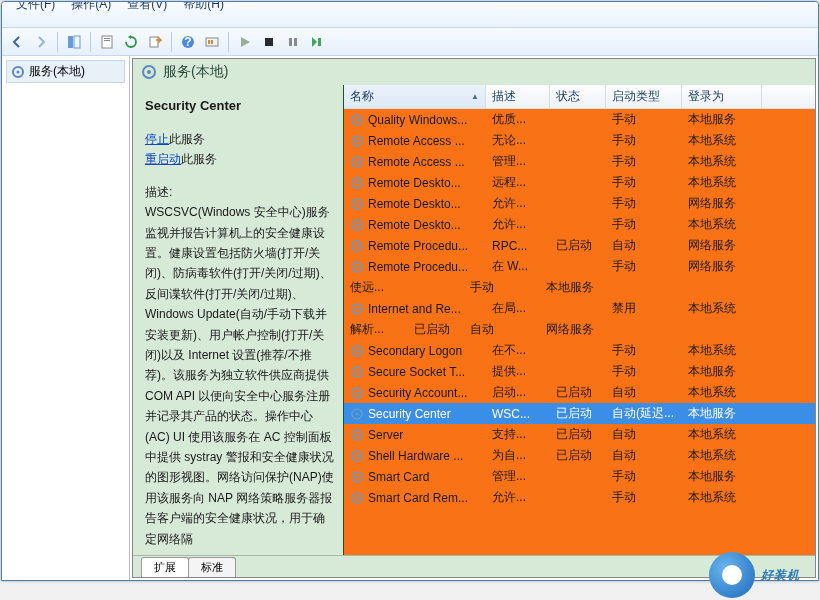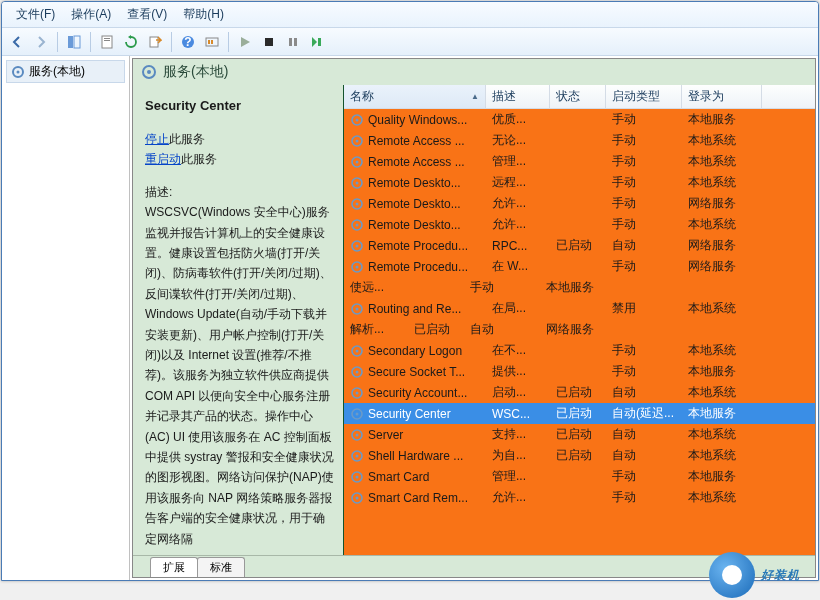--- a/index.html
+++ b/index.html
@@ -4,21 +4,21 @@
 <style>
 *{box-sizing:border-box;margin:0;padding:0;font-family:"Microsoft YaHei","Segoe UI",Tahoma,sans-serif;font-size:12px}
 body{background:#f0f0f0;width:820px;height:600px;overflow:hidden;position:relative}
 .window{width:818px;height:580px;margin:1px;background:#fff;border:1px solid #4a7bb5;border-radius:4px 4px 0 0;box-shadow:0 0 3px rgba(0,0,0,.3);overflow:hidden;display:flex;flex-direction:column}
 .titlebar{height:28px;background:linear-gradient(#f3f8fe,#dceafc 45%,#c5ddf6 46%,#e7f2fe);display:flex;align-items:center;padding:0 4px;border-bottom:1px solid #9db8d8}
 .titlebar .ticon{width:16px;height:16px;margin:0 4px}
 .titlebar .ttext{flex:1;color:#1a3b5c;font-size:13px}
 .winbtns{display:flex;gap:2px}
 .wbtn{width:28px;height:18px;border:1px solid #8aa8c8;background:linear-gradient(#f2f8fe,#d5e7f9);border-radius:2px;display:flex;align-items:center;justify-content:center;font-size:10px;color:#2a4a6a}
 .wbtn.close{width:44px;background:linear-gradient(#f5a09a,#e2524a 45%,#d13a32 46%,#ea6a62);border-color:#a03028;color:#fff}
-.menubar{height:26px;background:linear-gradient(#f7fbff,#e9f3fd);display:flex;align-items:center;padding:12px 6px;border-bottom:1px solid #c8d8ea}
+.menubar{height:26px;background:linear-gradient(#f7fbff,#e9f3fd);display:flex;align-items:flex-end;padding:12px 6px;border-bottom:1px solid #c8d8ea}
 .mitem{padding:2px 8px;color:#1a3b5c;cursor:default}
 .toolbar{height:28px;background:linear-gradient(#f7fbff,#e5f0fb);display:flex;align-items:center;padding:0 4px;gap:2px;border-bottom:1px solid #c8d8ea}
 .tbtn{width:22px;height:22px;display:flex;align-items:center;justify-content:center;border:1px solid transparent;border-radius:2px}
 .tsep{width:1px;height:20px;background:#b8cce4;margin:0 3px}
 .body{flex:1;display:flex;background:#fff;overflow:hidden}
 .leftpane{width:128px;border-right:1px solid #c0c0c0;background:#fff;padding:4px}
 .treeitem{display:flex;align-items:center;gap:4px;padding:2px 4px;background:#e8f0f8;border:1px solid #c8d8ea}
 .rightpane{flex:1;display:flex;flex-direction:column;border:1px solid #888;margin:2px;overflow:hidden;background:#d7e9d7}
 .detailhdr{height:26px;display:flex;align-items:center;gap:6px;padding:0 8px;background:#d7e9d7}
 .detailtitle{color:#2a4a3a;font-size:14px}
@@ -36,21 +36,21 @@
 .lrow{height:21px;display:flex;align-items:center;cursor:default}
 .lrow.sel{background:#3a8ee6;color:#fff}
 .lrow.sel .lcell{color:#fff}
 .lcell{padding:0 6px;overflow:hidden;white-space:nowrap;text-overflow:ellipsis;display:flex;align-items:center;gap:4px;color:#1a1a1a}
 .gearico{width:14px;height:14px;flex-shrink:0}
 .col-name{width:142px}
 .col-desc{width:64px}
 .col-status{width:56px}
 .col-start{width:76px}
 .col-logon{width:80px}
-.tabsbar{height:22px;display:flex;align-items:flex-end;padding:0 17px;background:#d7e9d7;border-top:1px solid #a8b8a8}
+.tabsbar{height:22px;display:flex;align-items:flex-end;padding:0 8px;background:#d7e9d7;border-top:1px solid #a8b8a8}
 .tab{padding:2px 12px;border:1px solid #999;border-bottom:none;background:#f4f4f4;margin-right:-1px;border-radius:3px 3px 0 0;font-size:11px}
 .tab.active{background:#fff;position:relative;z-index:1}
 .watermark{position:absolute;right:20px;bottom:2px;display:flex;align-items:center;gap:6px;color:#2a7ab8;font-size:22px;font-weight:bold;font-style:italic;letter-spacing:1px;pointer-events:none}
 .wmico{width:46px;height:46px;border-radius:50%;background:radial-gradient(circle at 35% 35%,#6ab4f0,#1a6ab8);display:flex;align-items:center;justify-content:center}
 .wmico::after{content:"";width:20px;height:20px;border-radius:50%;background:#fff}
 svg{display:block}
 </style>
 </head>
 <body>
 
@@ -315,21 +315,21 @@
                 <div class="lcell col-logon">本地服务</div>
               </div>
               <div class="lrow">
                 <div class="lcell col-name">
                   <span class="gearico">
                     <svg width="14" height="14">
                       <circle cx="7" cy="7" r="5" fill="none" stroke="#6a9ac8" stroke-width="1.6"></circle>
                       <circle cx="7" cy="7" r="1.5" fill="#6a9ac8"></circle>
                     </svg>
                   </span>
-                  <span>Routing and Re...</span>
+                  <span>Internet and Re...</span>
                 </div>
                 <div class="lcell col-desc">在局...</div>
                 <div class="lcell col-status"></div>
                 <div class="lcell col-start">禁用</div>
                 <div class="lcell col-logon">本地系统</div>
               </div>
               <div class="lrow">
                 <div class="lcell col-desc">解析...</div>
                 <div class="lcell col-status">已启动</div>
                 <div class="lcell col-start">自动</div>

